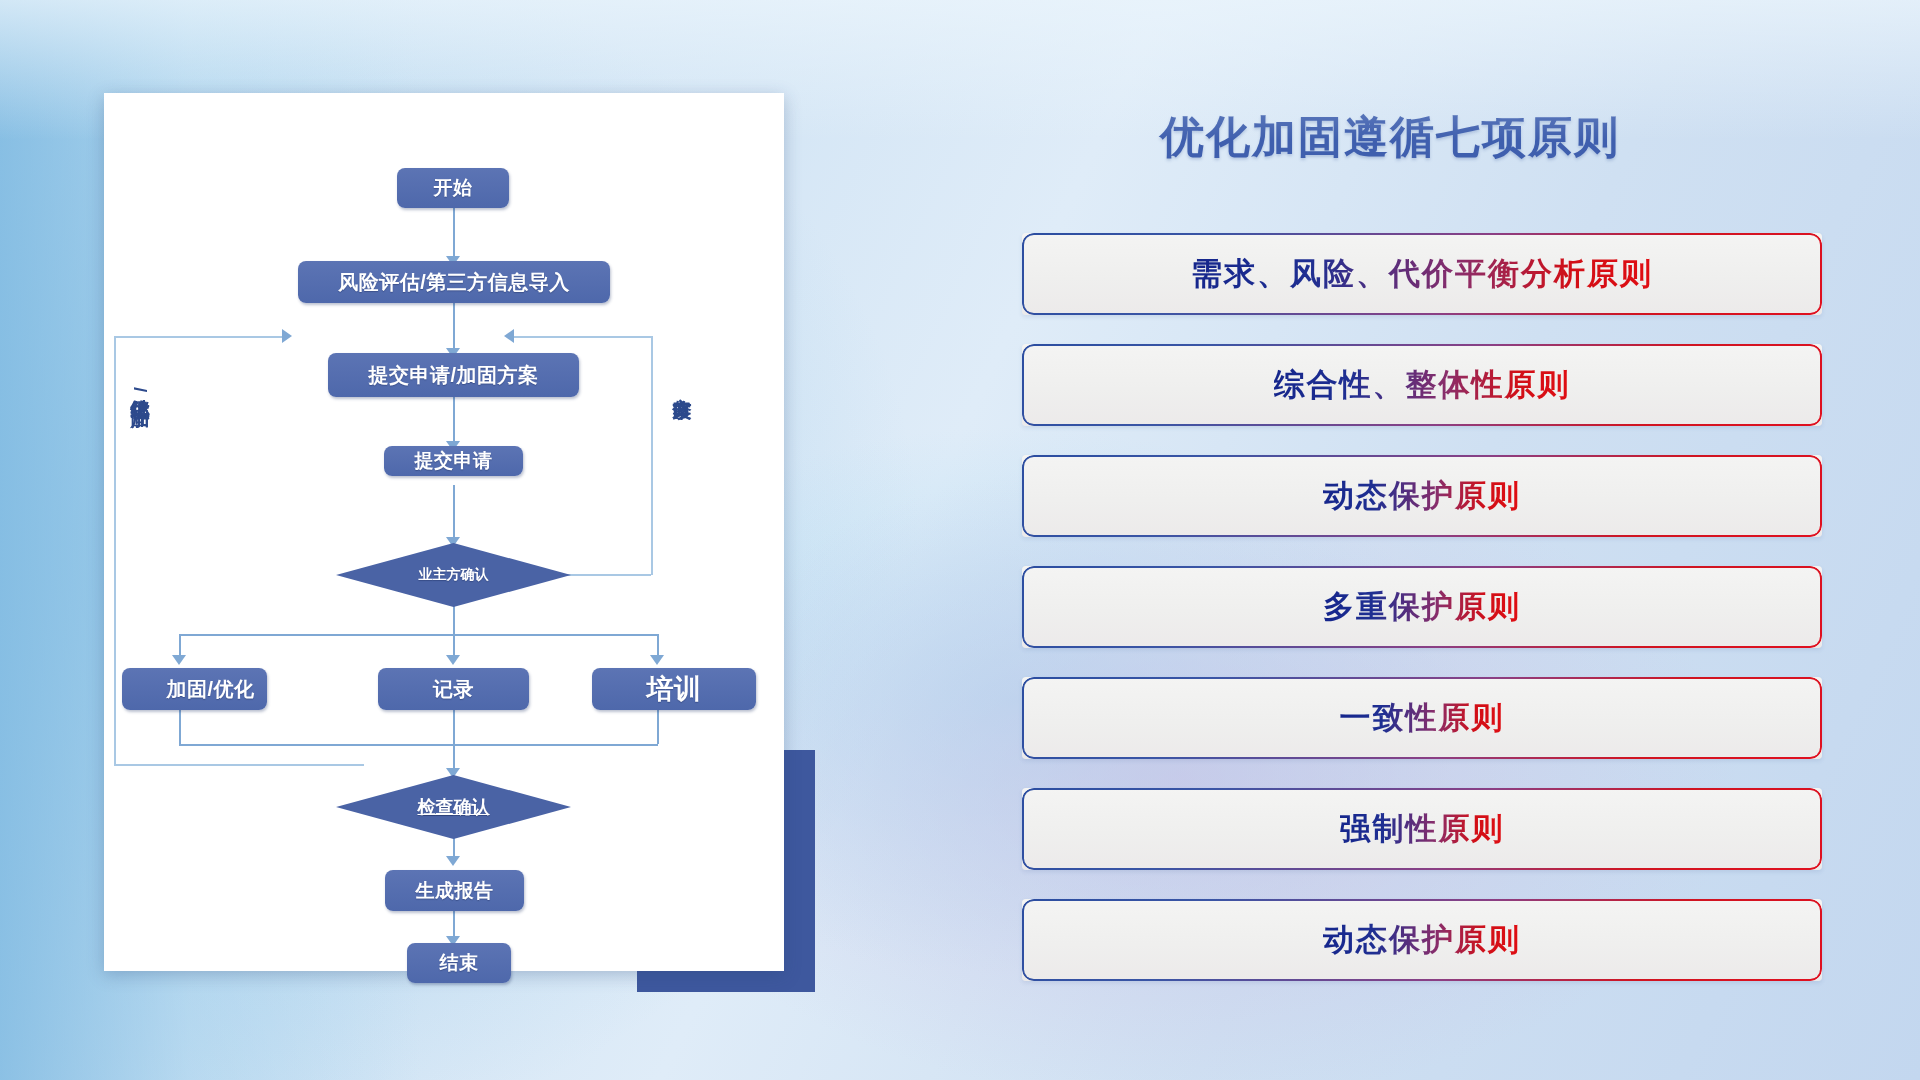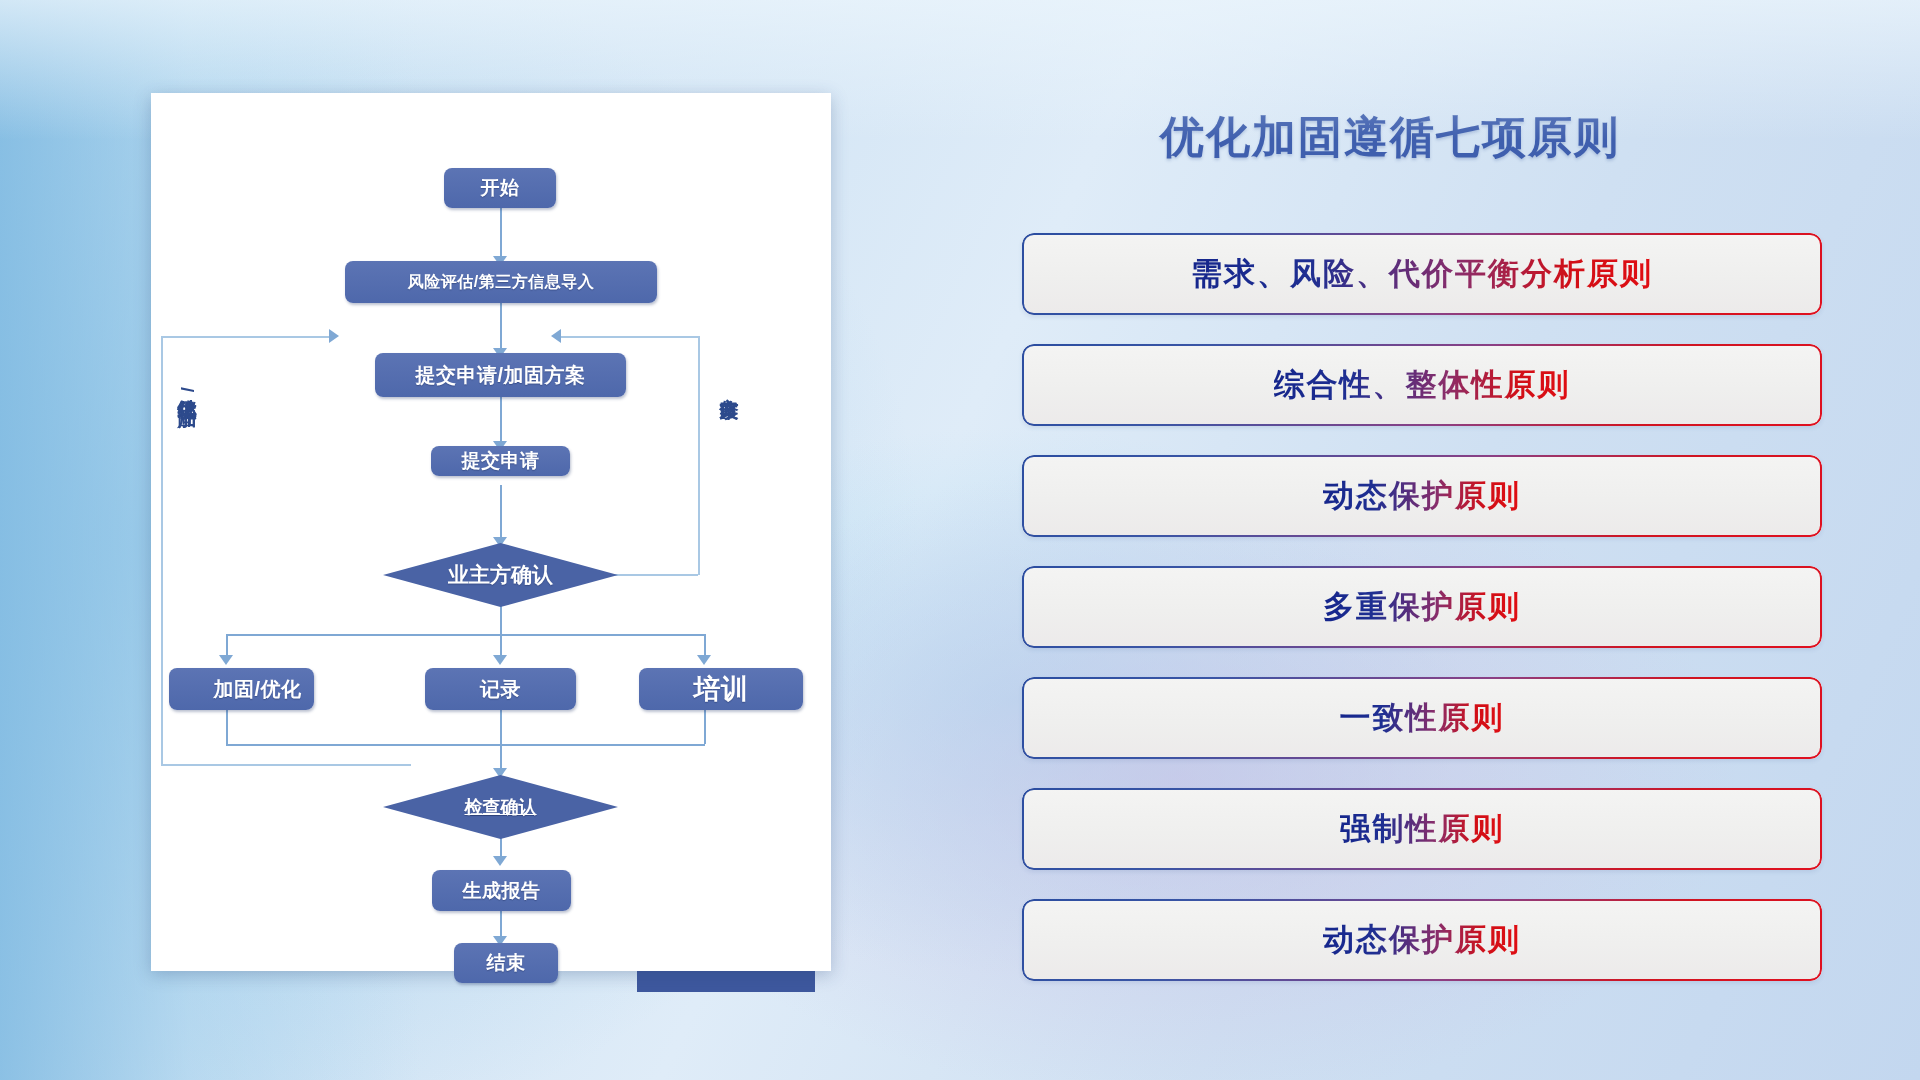--- a/index.html
+++ b/index.html
@@ -44,21 +44,20 @@
     background:#3e589e;
     z-index:1;
   }
   .card {
     position:absolute;
     left:104px; top:93px;
     width:680px; height:878px;
     background:#ffffff;
     box-shadow: 0 4px 16px rgba(40,70,120,0.28);
     z-index:2;
-    margin-left:47px;
   }
   .card-inner { position:absolute; inset:0; }
 
   
   .node {
     position:absolute;
     background: linear-gradient(180deg, #5c74b4 0%, #4e68ab 100%);
     color:#ffffff;
     border-radius:8px;
     display:flex; align-items:center; justify-content:center;
@@ -130,21 +129,21 @@
   }
   .pill-list {
     position:absolute;
     left:1022px; top:233px;
     width:800px;
   }
   .pill {
     position:relative;
     height:82px;
     margin-bottom:29px;
-    border-radius:12px;
+    border-radius:4px;
     background: linear-gradient(180deg, #f4f4f3 0%, #efefee 55%, #eceaea 100%);
     box-sizing:border-box;
     display:flex; align-items:center; justify-content:center;
     box-shadow: 0 2px 4px rgba(60,90,150,0.12);
   }
   .pill::before{
     content:"";
     position:absolute; inset:0;
     border-radius:12px;
     padding:2.2px;
@@ -217,33 +216,33 @@
 
       <div class="ln v" style="left:349px; top:730px; height:40px;"></div>
       <div class="arw down" style="left:342px; top:763px;"></div>
       <div class="ln v" style="left:349px; top:818px; height:32px;"></div>
       <div class="arw down" style="left:342px; top:843px;"></div>
 
       <div class="node" style="left:293px; top:75px; width:112px; height:40px; font-size:19px;">
         <span>开始</span>
       </div>
 
-      <div class="node" style="left:194px; top:168px; width:312px; height:42px; font-size:16px;">
+      <div class="node" style="left:194px; top:168px; width:312px; height:42px; font-size:20px;">
         <span>风险评估/第三方信息导入</span>
       </div>
 
       <div class="node" style="left:224px; top:260px; width:251px; height:44px; font-size:20px;">
         <span>提交申请/加固方案</span>
       </div>
 
       <div class="node" style="left:280px; top:353px; width:139px; height:30px; font-size:19px;">
         <span>提交申请</span>
       </div>
 
-      <div class="diamond" style="left:232px; top:450px; width:235px; height:64px; font-size:21px;">
+      <div class="diamond" style="left:232px; top:450px; width:235px; height:64px; font-size:14px;">
         <span>业主方确认</span>
       </div>
 
       <div class="node" style="left:18px; top:575px; width:145px; height:42px; font-size:20px;padding-left:32px;">
         <span>加固/优化</span>
       </div>
 
       <div class="node" style="left:274px; top:575px; width:151px; height:42px; font-size:20px;">
         <span>记录</span>
       </div>

